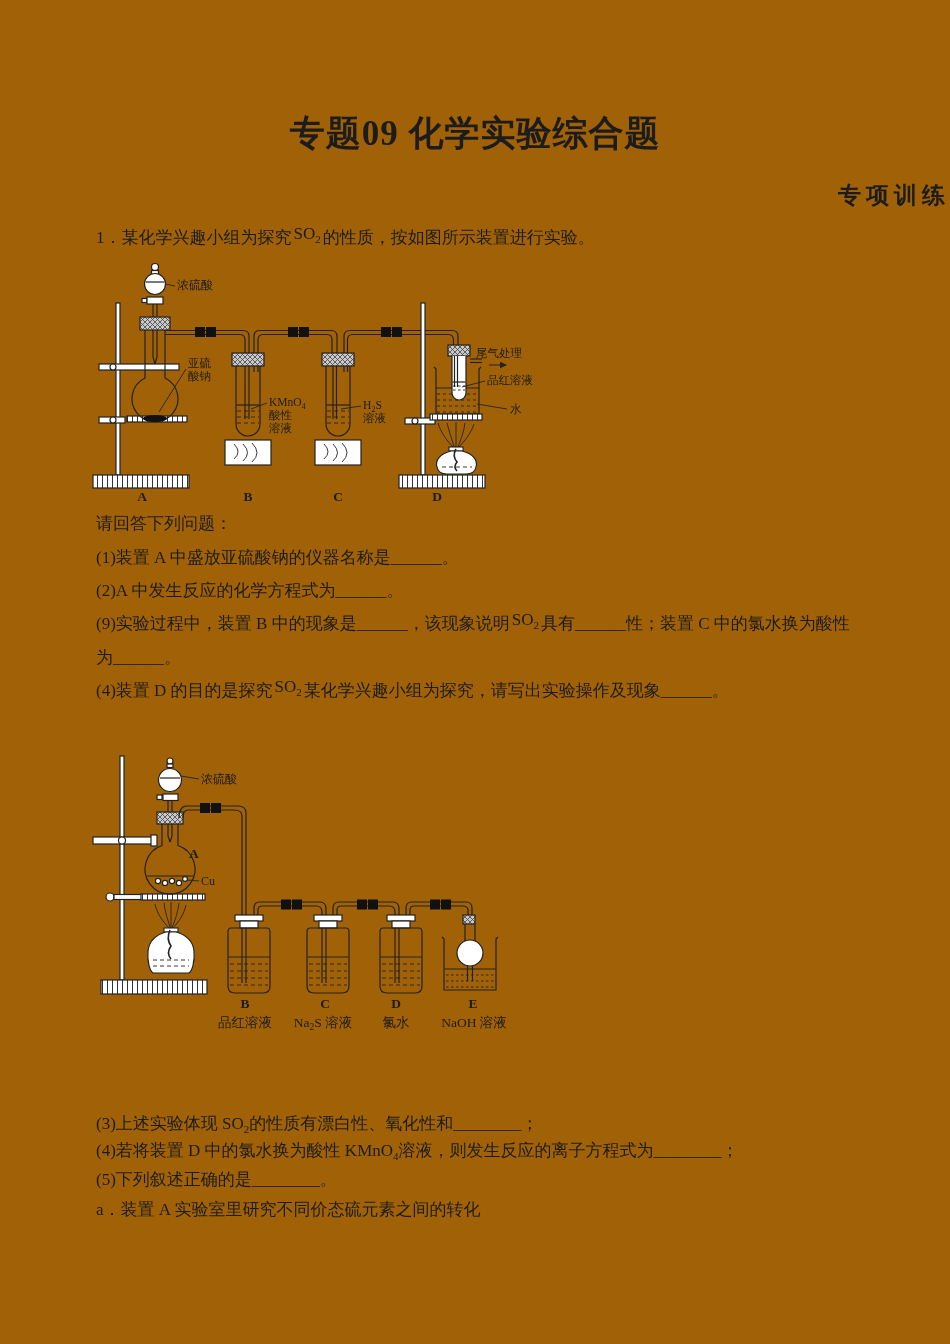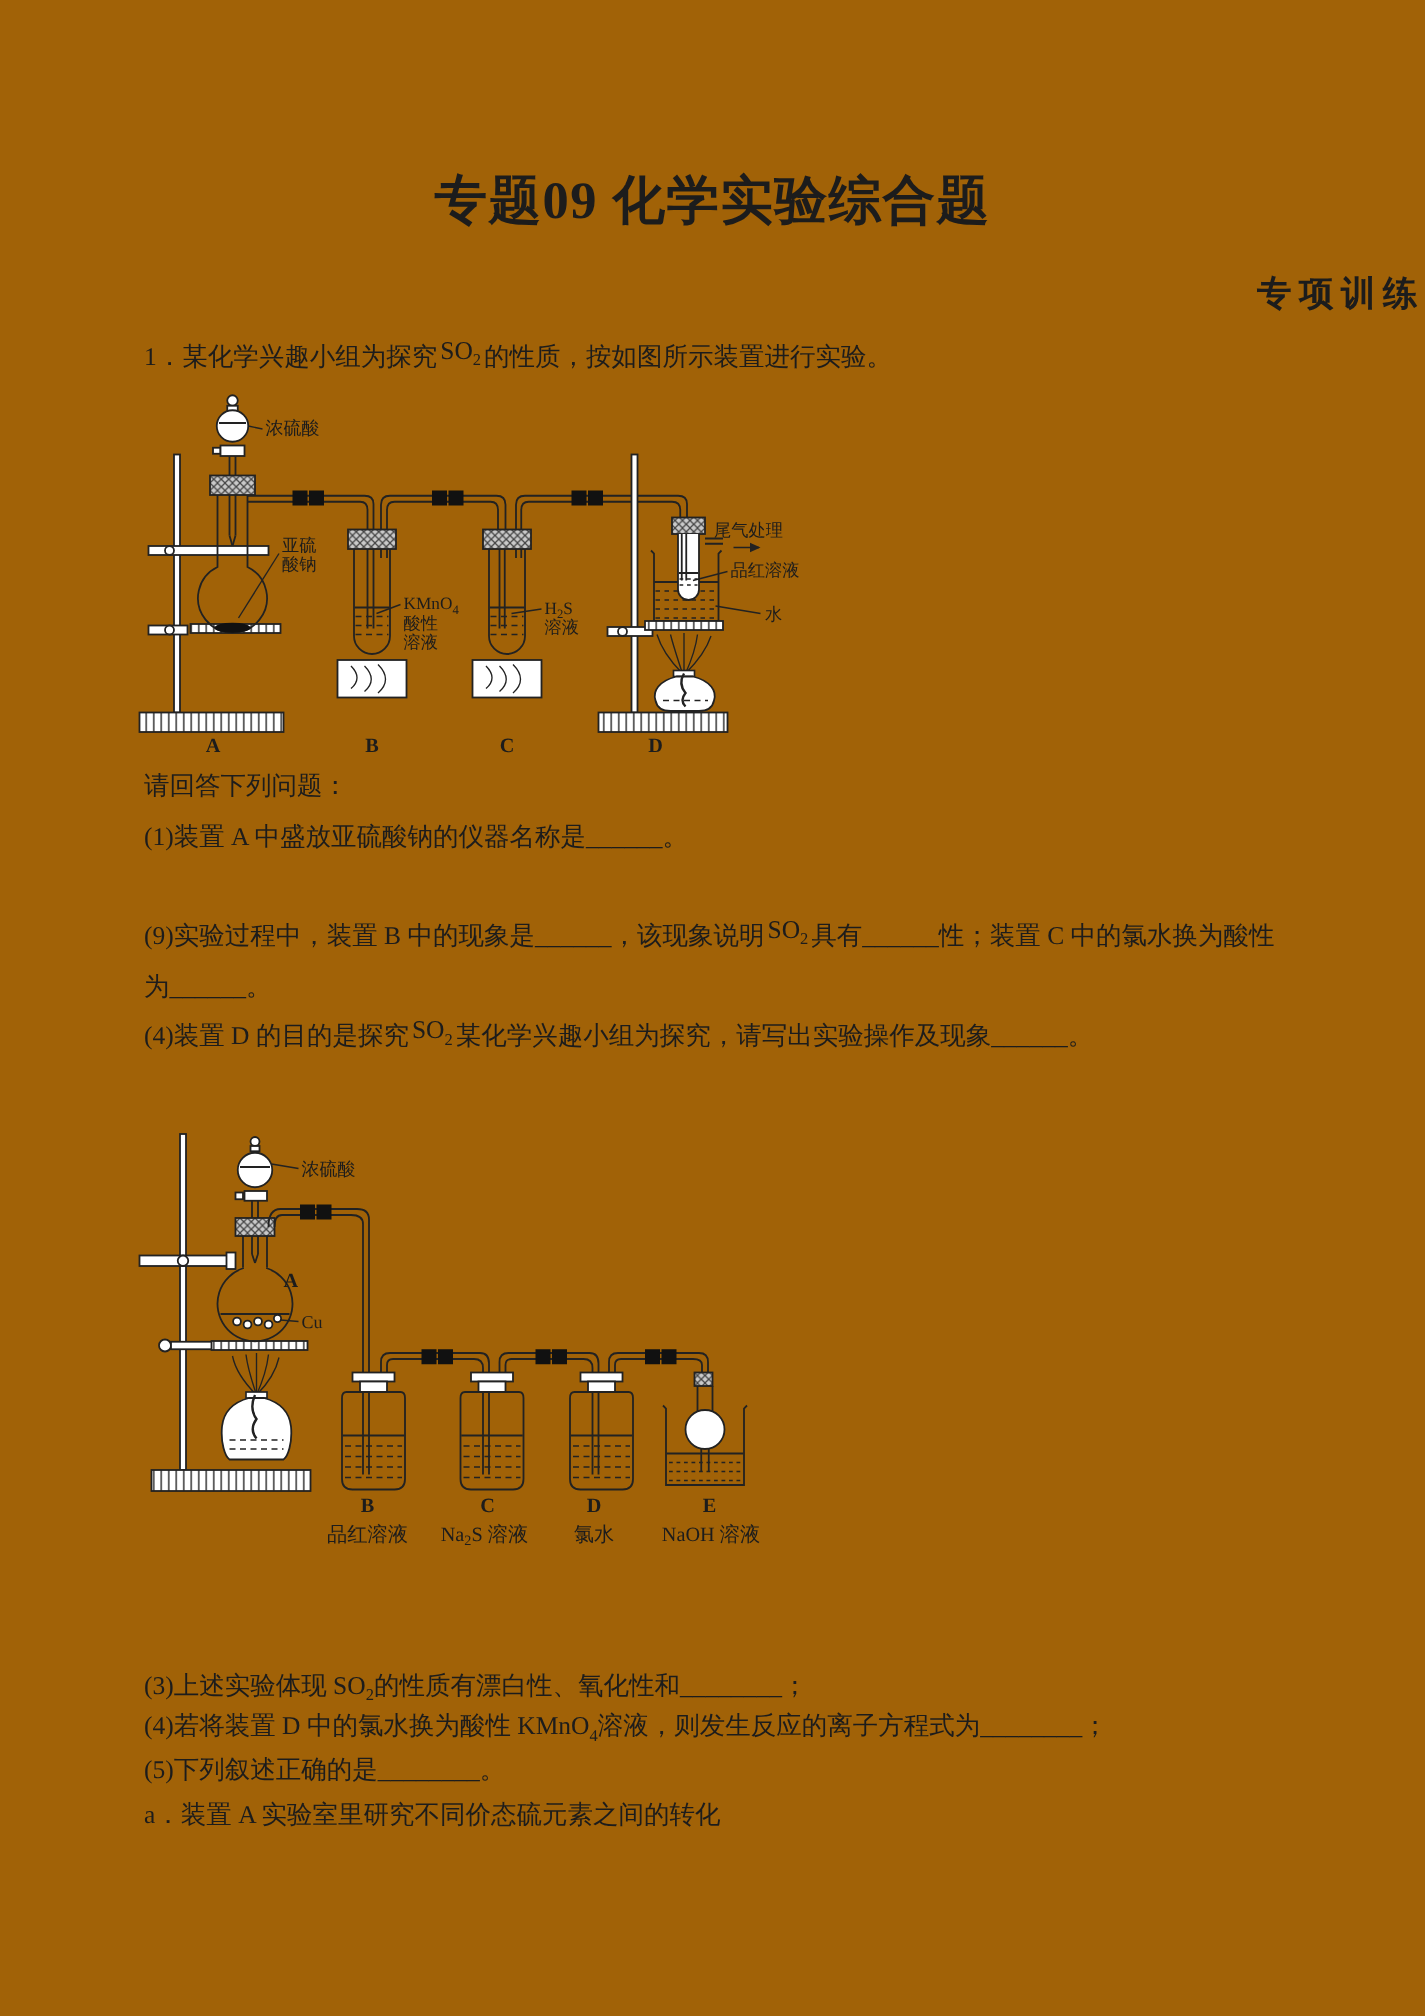--- a/index.html
+++ b/index.html
@@ -201,20 +201,21 @@
     <text x="402" y="127" class="t11">品红溶液</text>
     <text x="425" y="156" class="t11">水</text>
     <text x="57" y="244" class="t13" text-anchor="middle">A</text>
     <text x="163" y="244" class="t13" text-anchor="middle">B</text>
     <text x="253" y="244" class="t13" text-anchor="middle">C</text>
     <text x="352" y="244" class="t13" text-anchor="middle">D</text>
   </svg>
 
   <div class="line" style="top:512px">请回答下列问题：</div>
   <div class="line" style="top:546px">(1)装置 A 中盛放亚硫酸钠的仪器名称是______。</div>
+  <div class="line" style="top:579px">(2)A 中发生反应的化学方程式为______。</div>
   <div class="line" style="top:612px">
     <span>(9)实验过程中，装置 B 中的现象是______，该现象说明</span><span class="fml"><span>SO</span><sub>2</sub></span><span>具有______性；装置 C 中的氯水换为酸性</span>
   </div>
   <div class="line" style="top:646px">为______。</div>
   <div class="line" style="top:679px">
     <span>(4)装置 D 的目的是探究</span><span class="fml"><span>SO</span><sub>2</sub></span><span>某化学兴趣小组为探究，请写出实验操作及现象______。</span>
   </div>
 
 
   <svg class="diagram" style="left:85px;top:752px" width="485" height="288" viewBox="0 0 485 288">

